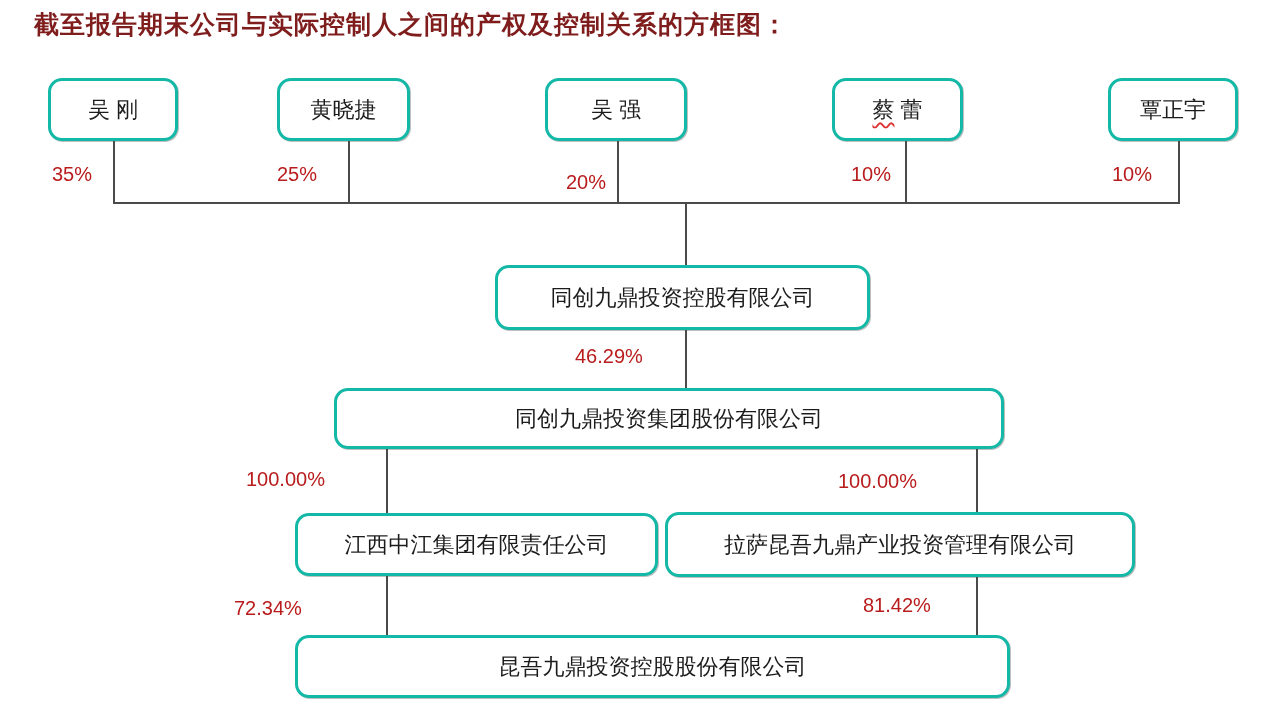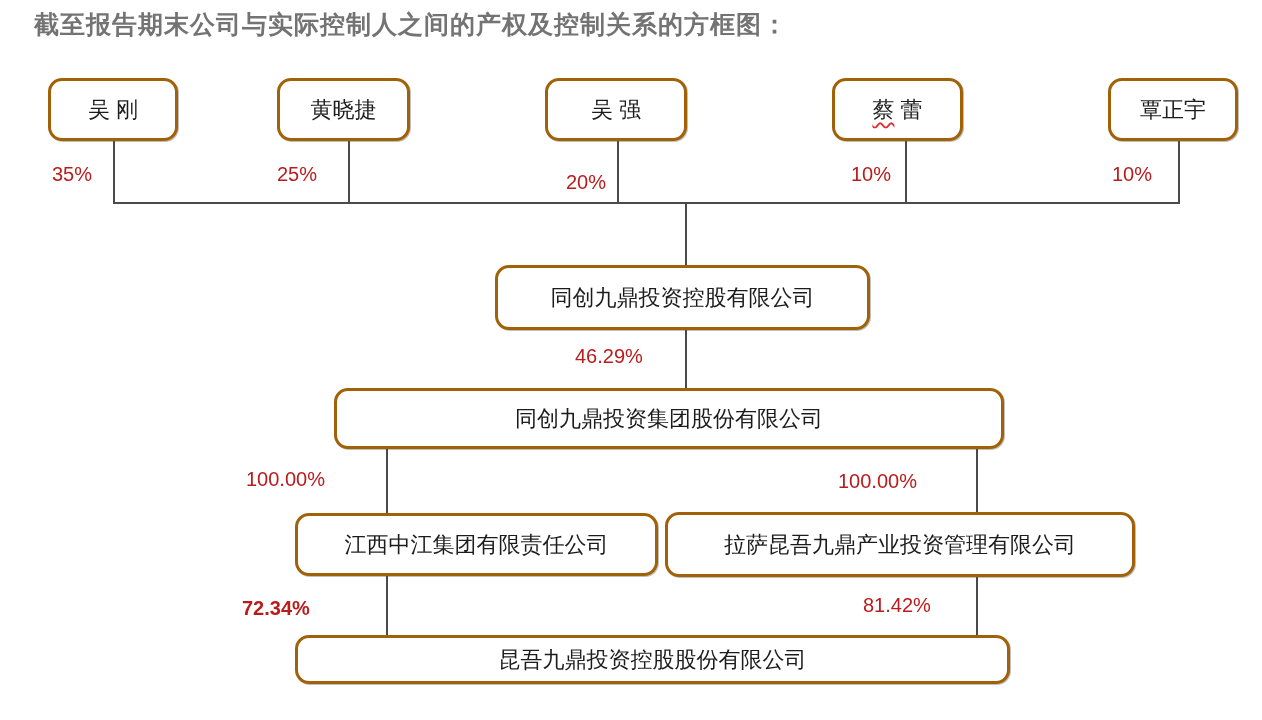--- a/index.html
+++ b/index.html
@@ -3,26 +3,26 @@
 <meta charset="utf-8">
 <style>
   html,body { margin:0; padding:0; background:#ffffff; }
   body { font-family:"Liberation Sans","DejaVu Sans",sans-serif; }
   #canvas {
     position:relative; width:1262px; height:720px; background:#ffffff;
     overflow:hidden;
   }
   .title {
     position:absolute; left:34px; top:8px;
-    font-size:25px; font-weight:bold; color:#737373;
+    font-size:25px; font-weight:bold; color:#7f1d1d;
     letter-spacing:1px; white-space:nowrap;
   }
   .node {
     position:absolute; box-sizing:border-box;
-    border:3px solid #a16207; border-radius:14px; background:#ffffff;
+    border:3px solid #14b8a6; border-radius:14px; background:#ffffff;
     display:flex; align-items:center; justify-content:center;
     font-size:22px; color:#1c1c1c; white-space:nowrap;
     box-shadow:1px 1px 0 rgba(0,0,0,0.25);
   }
   .pct {
     position:absolute; font-size:20px; color:#b91c1c; white-space:nowrap;
   }
   .vline { position:absolute; width:2px; background:#4a4a4a; }
   .hline { position:absolute; height:2px; background:#4a4a4a; }
   .spell-error {
@@ -90,20 +90,20 @@
 
   <div class="node" style="left:295px; top:513px; width:363px; height:63px;">
     <span>江西中江集团有限责任公司</span>
   </div>
   <div class="node" style="left:665px; top:512px; width:470px; height:65px;align-items:center;">
     <span>拉萨昆吾九鼎产业投资管理有限公司</span>
   </div>
 
   <div class="vline" style="left:386px; top:576px; height:59px;"></div>
   <div class="vline" style="left:976px; top:577px; height:58px;"></div>
-  <div class="pct" style="left:242px; top:597px;font-weight:bold;">72.34%</div>
+  <div class="pct" style="left:234px; top:597px;">72.34%</div>
   <div class="pct" style="left:863px; top:594px;">81.42%</div>
 
-  <div class="node" style="left:295px; top:635px; width:715px; height:49px;">
+  <div class="node" style="left:295px; top:635px; width:715px; height:63px;">
     <span>昆吾九鼎投资控股股份有限公司</span>
   </div>
 
 </div>
 
 </body></html>

